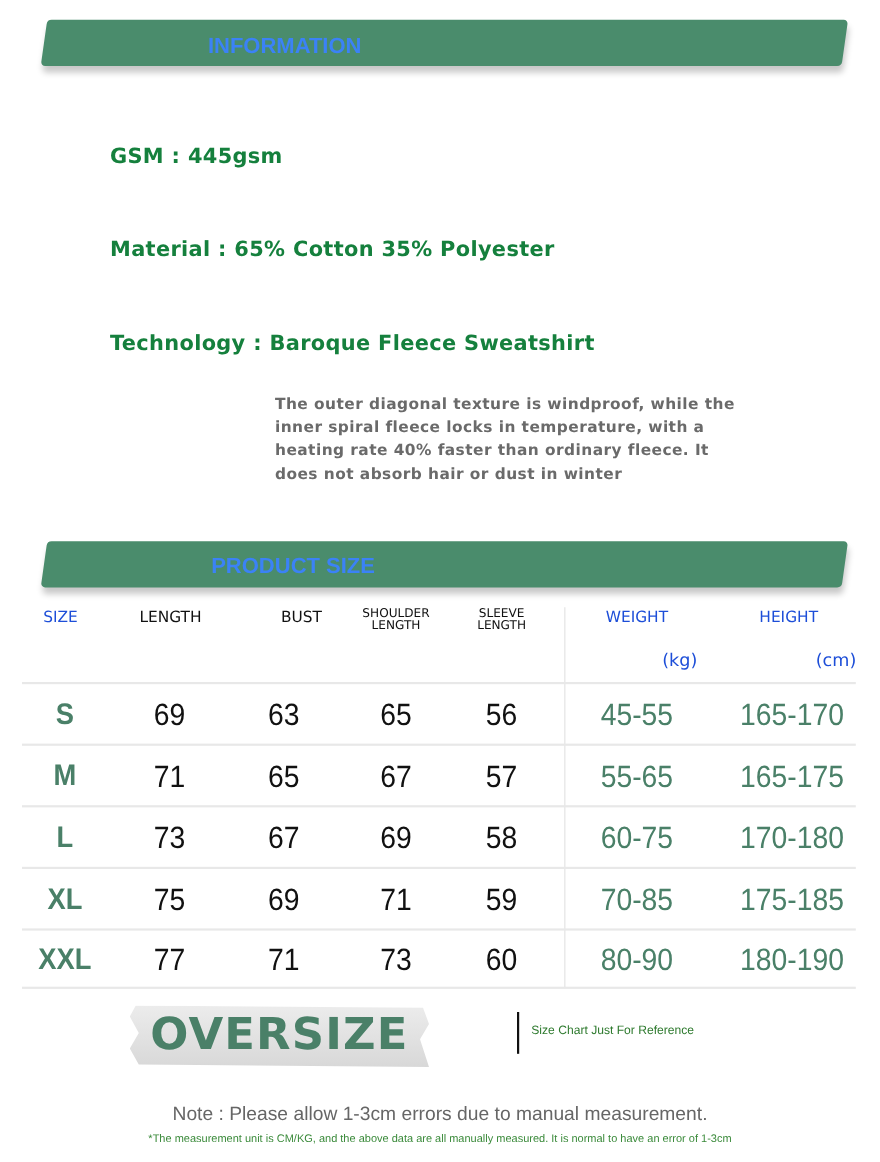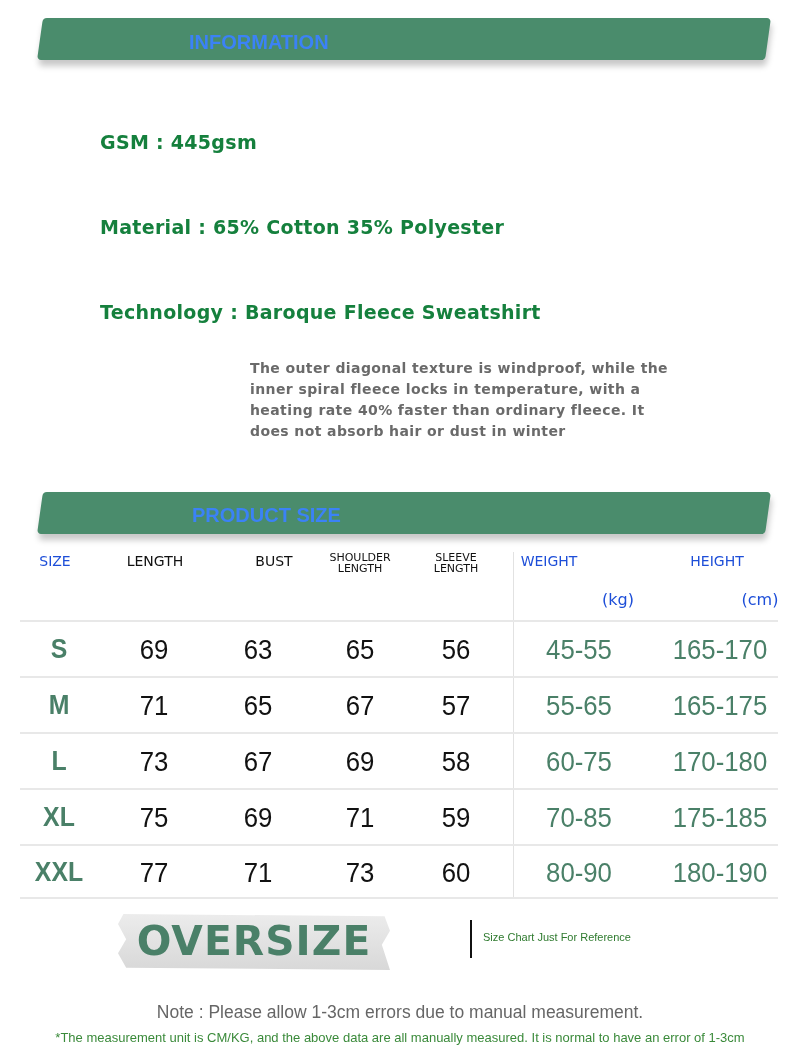--- a/index.html
+++ b/index.html
@@ -48,21 +48,21 @@
       clip-path: polygon(2% 0, 98% 4%, 100% 30%, 97% 55%, 100% 100%, 3% 96%, 0 70%, 3% 45%, 0 18%);
     }
     .tape-text {
       position: absolute; left: 0; right: 0; top: 4px; text-align: center;
       font-family: "DejaVu Sans", sans-serif; font-weight: bold; font-size: 40px;
       color: #4a8068; letter-spacing: 1px; transform: scaleX(1.02);
     }
     .ref-bar { position: absolute; left: 470px; top: 920px; width: 2px; height: 38px; background: #111; }
     .ref-text { position: absolute; left: 483px; top: 931px; font-size: 11px; color: #2e7a2e; }
     .note { position: absolute; left: 0; right: 0; top: 1002px; text-align: center; font-size: 17.5px; color: #666; }
-    .fine { position: absolute; left: 0; right: 0; top: 1030px; text-align: center; font-size: 13px; color: #3a8a3a; }
+    .fine { position: absolute; left: 0; right: 0; top: 1030px; text-align: center; font-size: 10px; color: #3a8a3a; }
   </style>
 </head>
 <body>
 
 <div class="banner" style="top:18px;"></div>
 <div class="banner-label" style="left:189px; top:31px;">INFORMATION</div>
 
 <div class="info-line" style="top:131px;">GSM : 445gsm</div>
 <div class="info-line" style="top:216px;">Material : 65% Cotton 35% Polyester</div>
 <div class="info-line" style="top:301px;">Technology : Baroque Fleece Sweatshirt</div>
@@ -76,21 +76,21 @@
   <div class="hdr" style="left:115px; top:553px; width:80px;">LENGTH</div>
   <div class="hdr" style="left:244px; top:553px; width:60px;">BUST</div>
   <div class="hdr small" style="left:320px; top:552px; width:80px;">
     <div>SHOULDER</div>
     <div>LENGTH</div>
   </div>
   <div class="hdr small" style="left:416px; top:552px; width:80px;">
     <div>SLEEVE</div>
     <div>LENGTH</div>
   </div>
-  <div class="hdr green" style="left:504px; top:553px; width:90px;">WEIGHT</div>
+  <div class="hdr green" style="left:534px; top:553px; width:90px;">WEIGHT</div>
   <div class="hdr green" style="left:672px; top:553px; width:90px;">HEIGHT</div>
   <div class="hdr green" style="left:590px; top:590px; width:56px; font-size:16px;">(kg)</div>
   <div class="hdr green" style="left:732px; top:590px; width:56px; font-size:16px;">(cm)</div>
 
   <div class="vline"></div>
   <div class="hline" style="top:620px;"></div>
   <div class="hline" style="top:676px;"></div>
   <div class="hline" style="top:732px;"></div>
   <div class="hline" style="top:788px;"></div>
   <div class="hline" style="top:844px;"></div>

